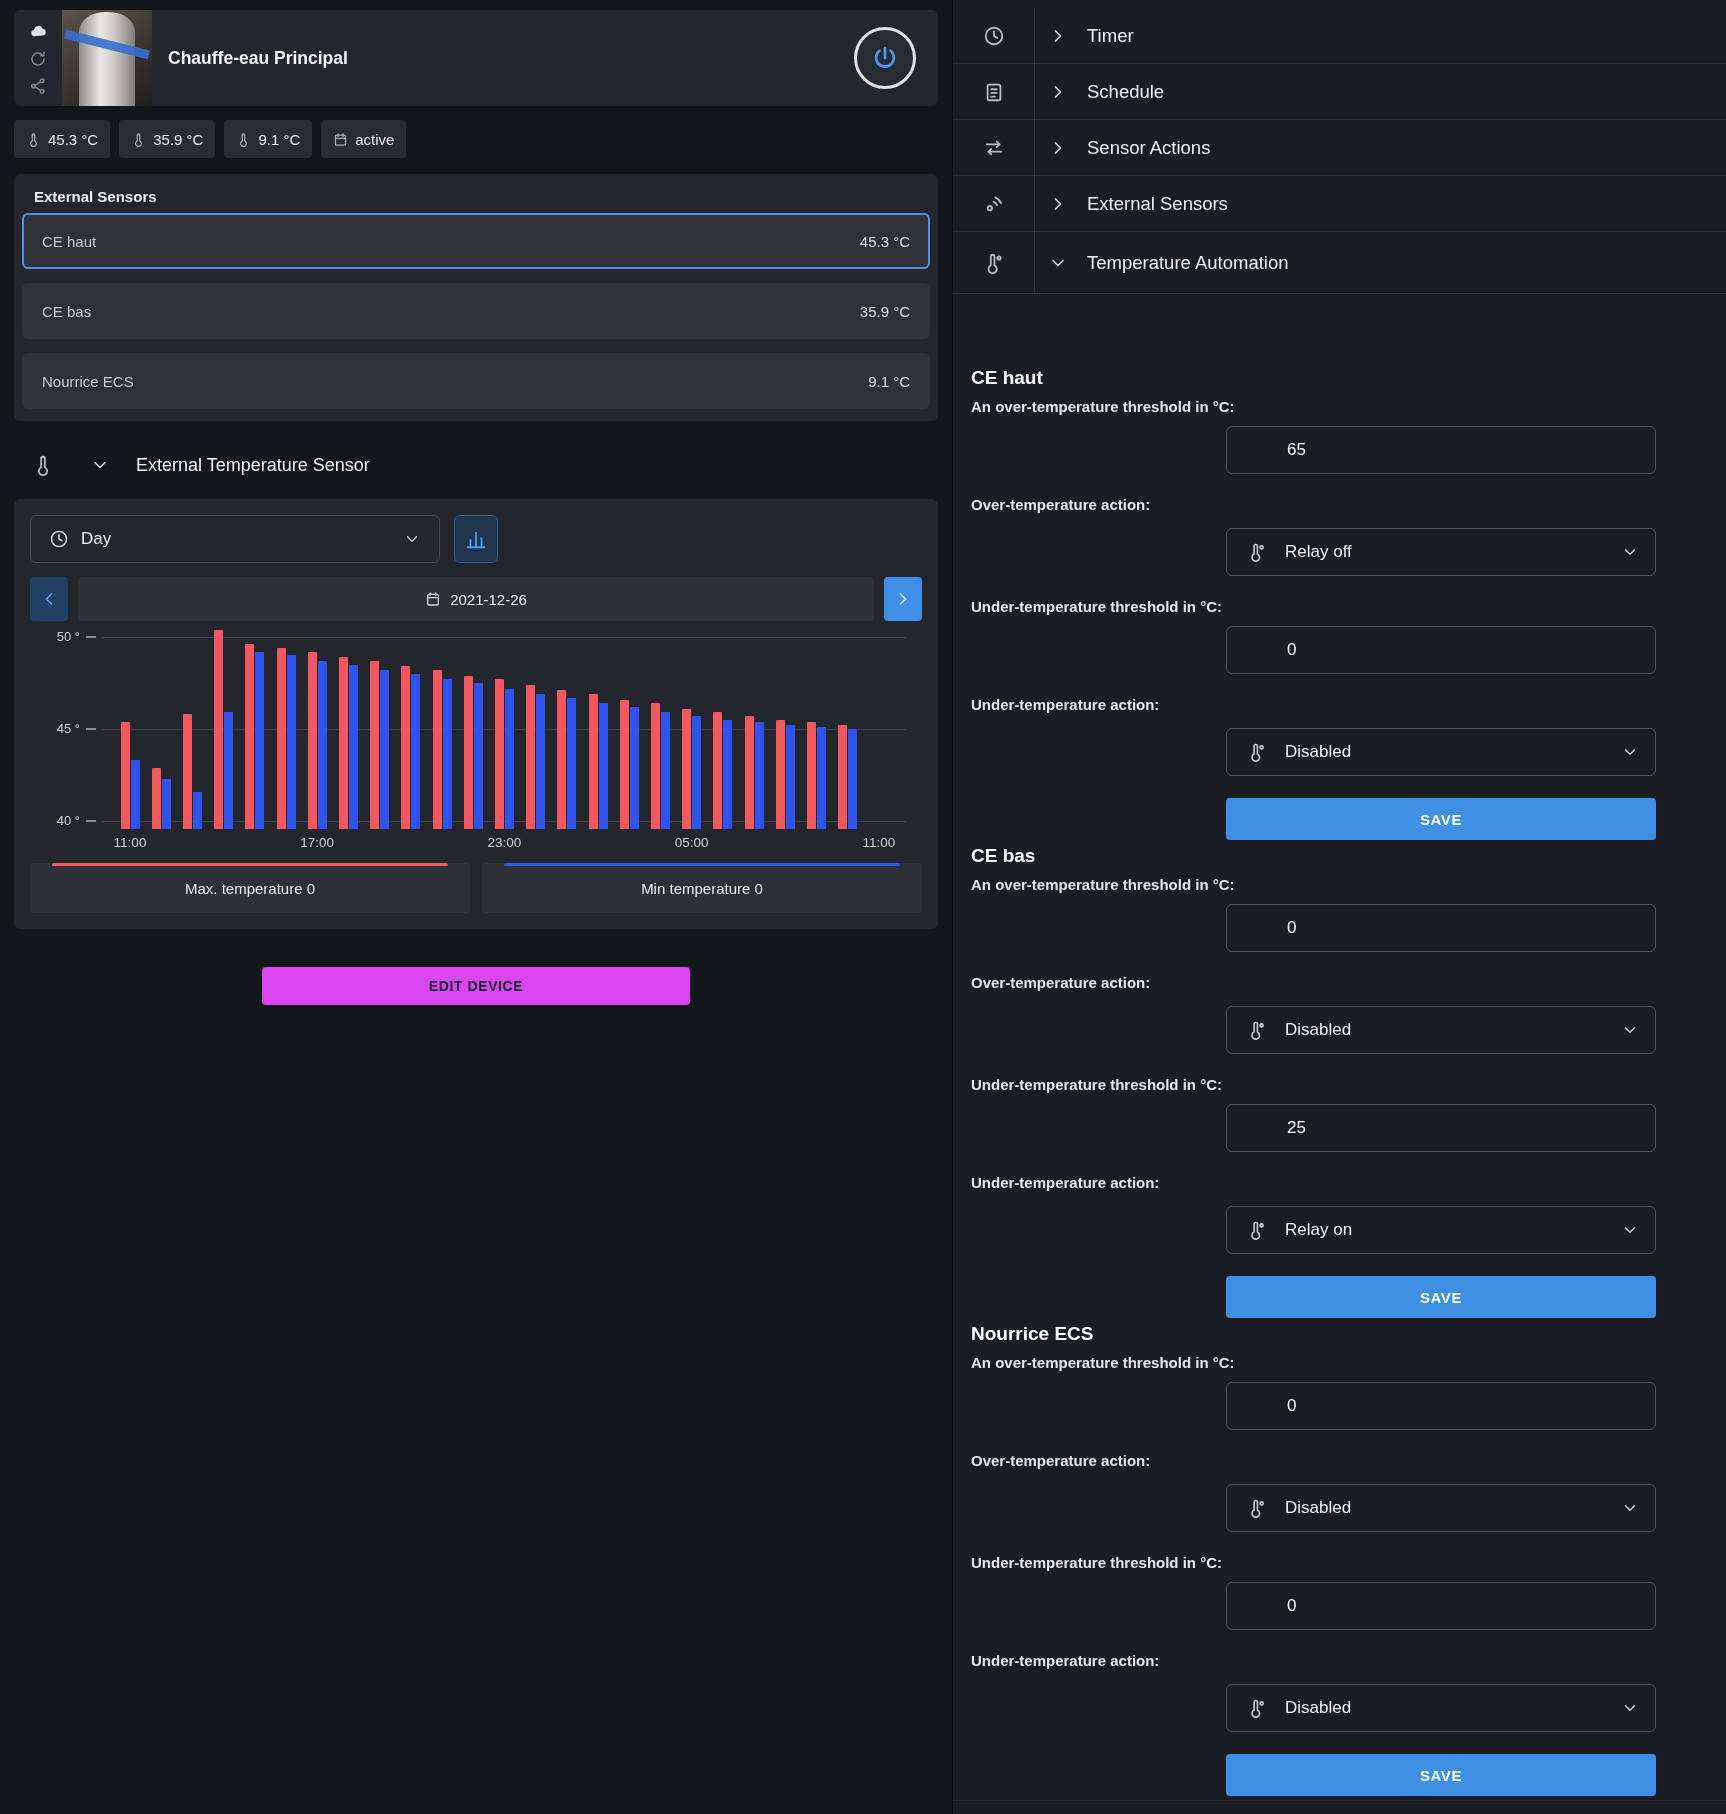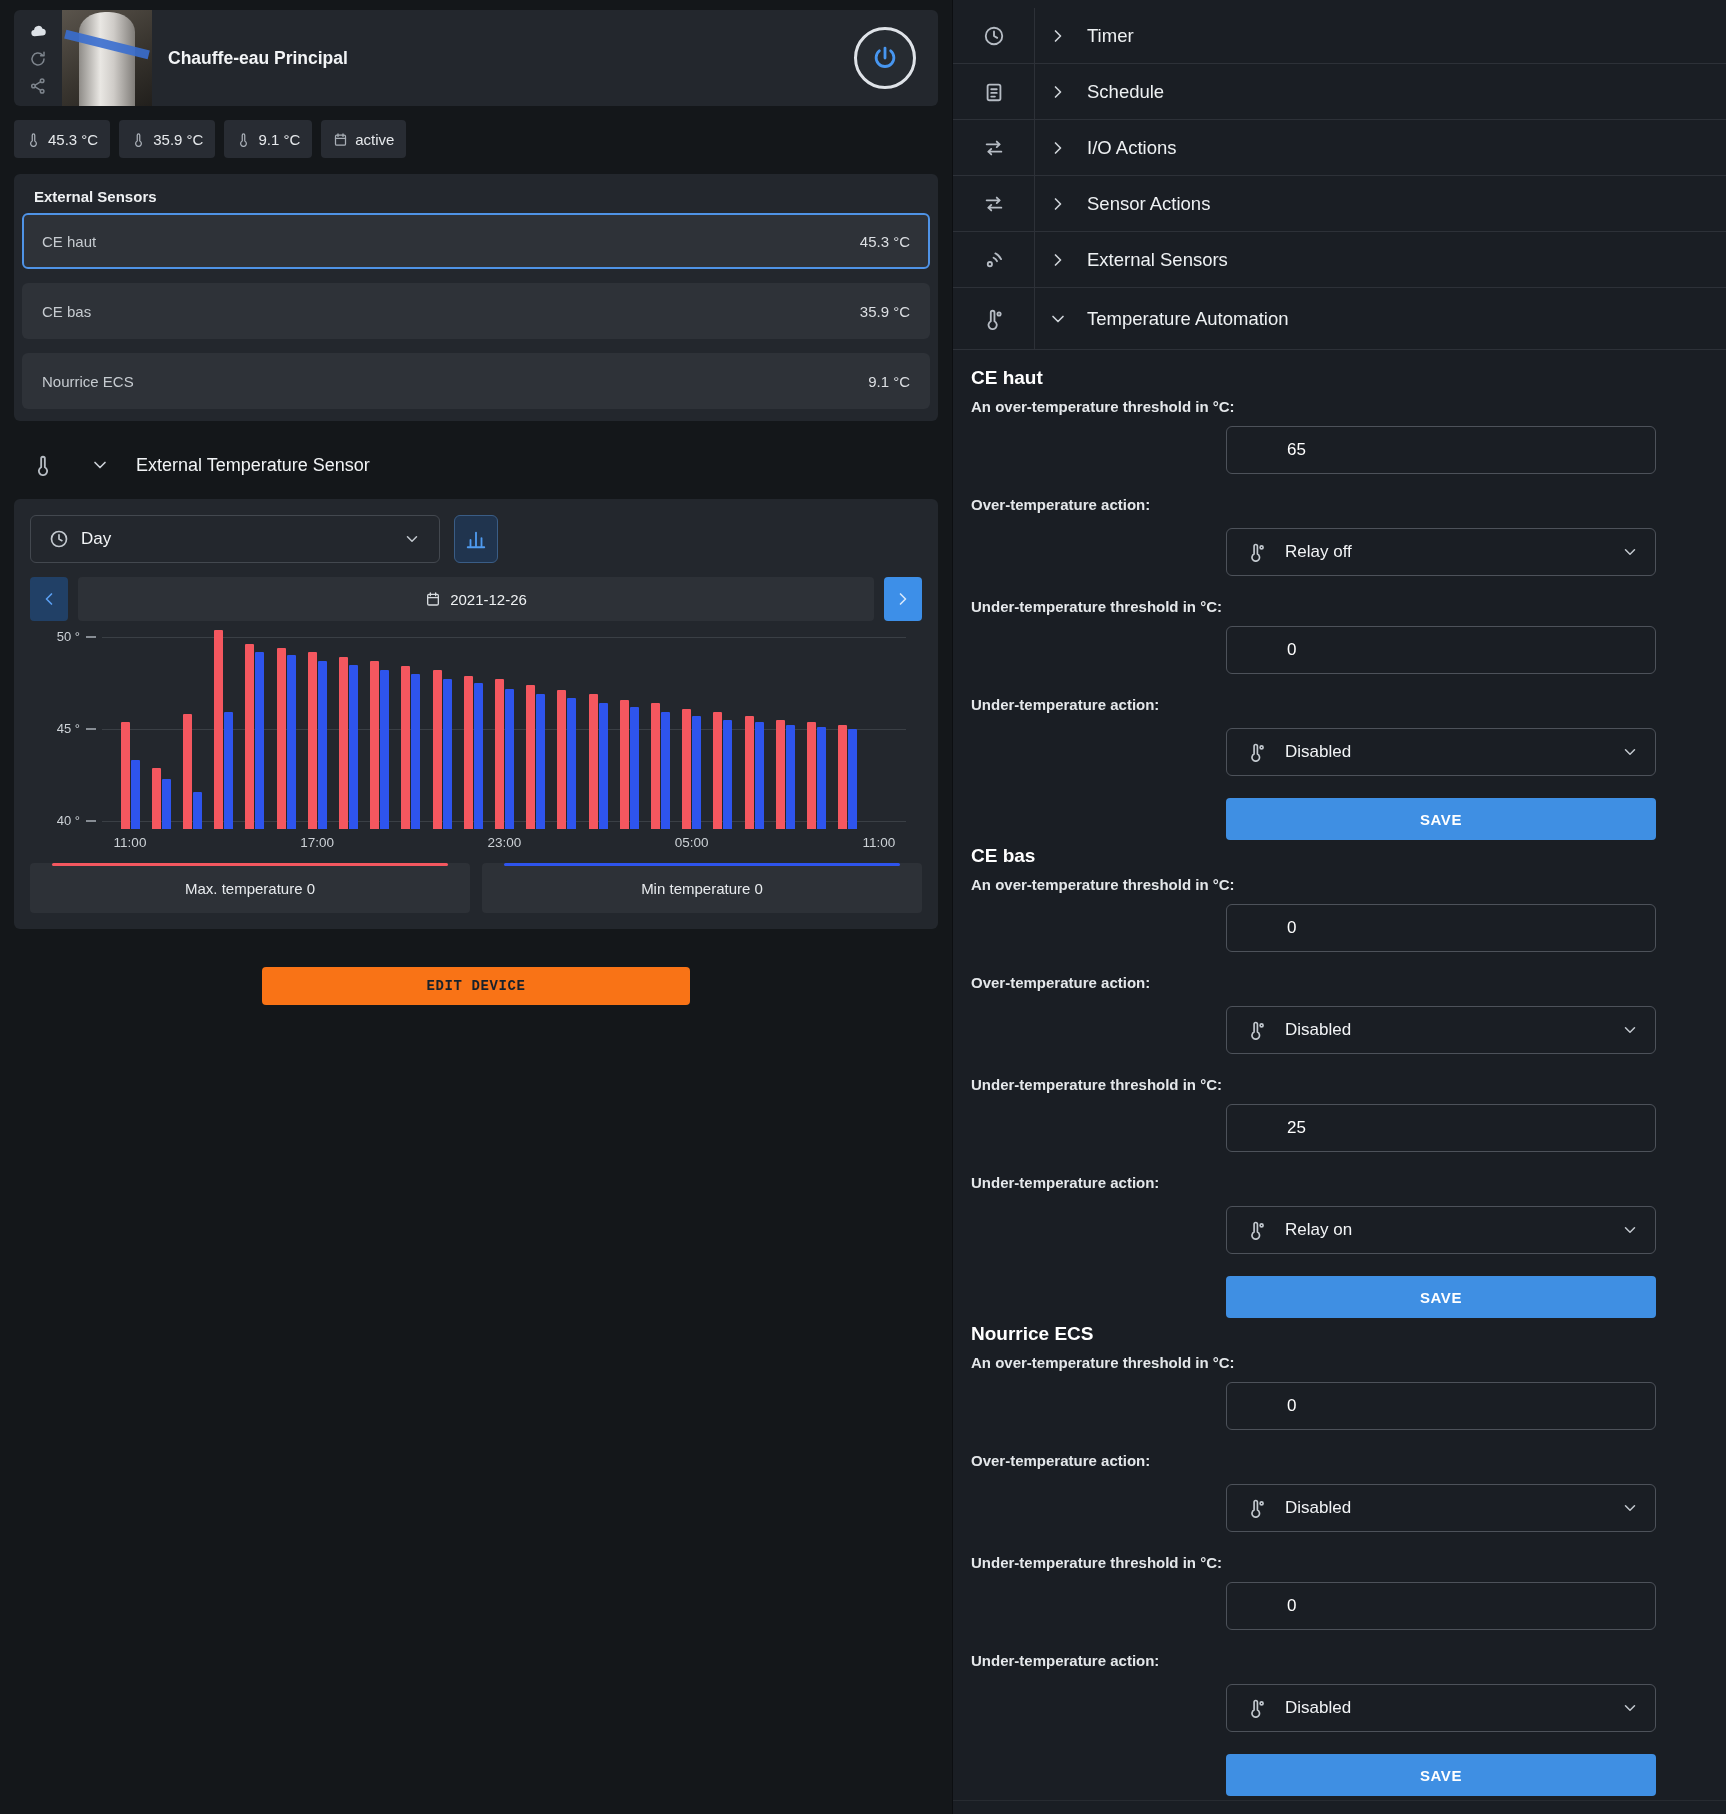--- a/index.html
+++ b/index.html
@@ -82,21 +82,21 @@
 
   .legend-row { margin-top:8px; display:flex; gap:12px; }
   .legend-box { flex:1; height:50px; background:#2d3137; border-radius:4px; position:relative; display:flex; align-items:center; justify-content:center;
     font-size:15px; color:#e8ebee; cursor:pointer; }
   .legend-line { position:absolute; top:0; left:5%; width:90%; height:3px; border-radius:2px; }
 
   
   .big-btn { display:block; width:428px; height:38px; margin:0 auto; border:none; border-radius:4px; font-size:14px; font-weight:bold;
     letter-spacing:.6px; cursor:pointer; font-family:inherit; }
   .download-btn { margin-top:14px; background:#3f8fe3; color:#ffffff; }
-  .edit-btn { margin-top:38px; background:#f97316; color:#17212c;font-family:Liberation Mono, monospace; }
+  .edit-btn { margin-top:38px; background:#d946ef; color:#17212c; }
 
   
   .right { position:absolute; left:952px; top:0; right:0; bottom:0; background:#1a1e24; border-left:1px solid #0c0e11; }
   .menu { padding-top:8px; }
   .menu-row { height:56px; display:flex; align-items:center; border-bottom:1px solid #2d3138; cursor:pointer; }
   .menu-row.expanded { height:62px; }
   .menu-icon-cell { width:82px; height:100%; border-right:1px solid #2d3138; display:flex; align-items:center; justify-content:center; color:#b6bcc4; flex:none; }
   .menu-chev { width:46px; display:flex; align-items:center; justify-content:center; color:#cfd4da; flex:none; }
   .menu-label { margin-left:6px; font-size:18.5px; color:#eef1f3; }
 
@@ -384,51 +384,35 @@
           </svg>
       </span>
       <span class="menu-chev">
         <svg class="ico" width="20" height="20" viewBox="0 0 24 24">
             <path d="M9 6l6 6-6 6"></path>
           </svg>
       </span>
       <span class="menu-label">Schedule</span>
     </div>
 
+
     <div class="menu-row">
       <span class="menu-icon-cell">
         <svg class="ico" width="22" height="22" viewBox="0 0 24 24">
             <path d="M4 8h14"></path>
             <path d="M15 5l3 3-3 3"></path>
             <path d="M20 16H6"></path>
             <path d="M9 13l-3 3 3 3"></path>
           </svg>
       </span>
       <span class="menu-chev">
         <svg class="ico" width="20" height="20" viewBox="0 0 24 24">
             <path d="M9 6l6 6-6 6"></path>
           </svg>
       </span>
-      <span class="menu-label">I/O Actions</span>
-    </div>
-
-    <div class="menu-row">
-      <span class="menu-icon-cell">
-        <svg class="ico" width="22" height="22" viewBox="0 0 24 24">
-            <path d="M4 8h14"></path>
-            <path d="M15 5l3 3-3 3"></path>
-            <path d="M20 16H6"></path>
-            <path d="M9 13l-3 3 3 3"></path>
-          </svg>
-      </span>
-      <span class="menu-chev">
-        <svg class="ico" width="20" height="20" viewBox="0 0 24 24">
-            <path d="M9 6l6 6-6 6"></path>
-          </svg>
-      </span>
       <span class="menu-label">Sensor Actions</span>
     </div>
 
     <div class="menu-row">
       <span class="menu-icon-cell">
         <svg class="ico" width="22" height="22" viewBox="0 0 24 24">
             <circle cx="7.5" cy="16.5" r="2.3"></circle>
             <path d="M11.5 9.5a8 8 0 0 1 3.8 3.8"></path>
             <path d="M13.5 4.8a13 13 0 0 1 6.2 6.2"></path>
           </svg>

